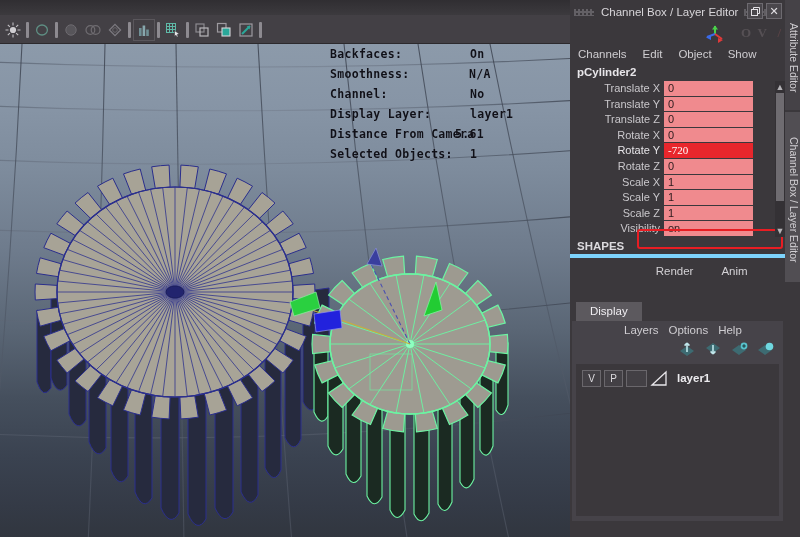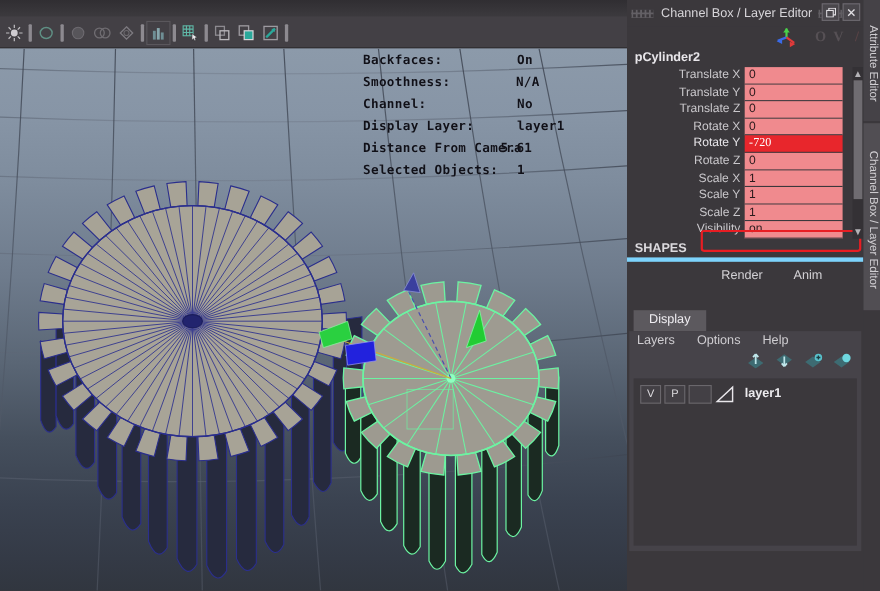--- a/index.html
+++ b/index.html
@@ -91,21 +91,21 @@
     color: rgba(120,110,115,0.45); font-family: "Liberation Serif", serif; }
 
   .cb-menubar { height: 20px; display: flex; align-items: center; padding-left: 8px; gap: 16px; }
   .cb-menubar span { font-size: 11.5px; color: #cfcdd1; }
 
   .cb-objname { padding: 2px 0 3px 7px; font-size: 11.5px; font-weight: bold; color: #e8e6ea; }
 
   .cb-rows { position: relative; }
   .cb-row { height: 15.6px; display: flex; align-items: stretch; position: relative; }
   .cb-lbl {
-    width: 107px; text-align: right; padding-right: 4px;
+    width: 94px; text-align: right; padding-right: 4px;
     font-size: 11px; color: #c9c7cb; line-height: 15.6px;
     white-space: nowrap;
   }
   .cb-val {
     width: 89px; background: #f08a8e; border-bottom: 1px solid #3b383c;
     font-size: 11px; color: #2a1a1c; line-height: 15.6px; padding-left: 4px;
   }
   .cb-row.hl .cb-val { background: #e8262c; color: #fff; font-family: Liberation Serif, serif; }
   .cb-row.hl .cb-lbl { color: #e6e4e8; }
   .annot-box {
@@ -119,21 +119,21 @@
   .cb-scroll .arw { position:absolute; left:0; right:0; height:12px; color:#b4b2b6; font-size:9px;
     display:flex; align-items:center; justify-content:center; }
   .cb-shapes { padding: 3px 0 2px 7px; font-size: 11.5px; font-weight: bold; color: #dcdade;
     border-bottom: 4px solid #7dd3fc; }
 
   
   .le-tabs { display: flex; padding: 4px 0 0 6px; gap: 0px; }
   .le-tab { padding: 3px 14px 4px; font-size: 11.5px; color: #d3d1d5; }
   .le-tab.active { background: #5c595e; color: #f0eef2; margin-top: 40px; }
   .le-body { background: #464349; margin: 0 2px; height: 200px; position: relative; }
-  .le-menubar { height: 19px; display:flex; align-items:center; gap: 20px; padding-left: 7px; }
+  .le-menubar { height: 19px; display:flex; align-items:center; gap: 10px; padding-left: 7px; margin-left: 45px; }
   .le-menubar span { font-size: 11.5px; color: #cfcdd1; }
   .le-icons { height: 22px; display: flex; align-items: center; justify-content: flex-end;
     gap: 9px; padding-right: 9px; }
   .le-list { background: #3b383c; margin: 2px 4px; height: 152px; padding-top: 5px; }
   .layer-row { display: flex; align-items: center; gap: 3px; padding-left: 6px; height: 19px; }
   .lr-box { width: 19px; height: 17px; border: 1px solid #6a676c; background: #434045;
     font-size: 10px; color: #dcdade; display:flex; align-items:center; justify-content:center; }
   .lr-box.empty { width: 21px; }
   .lr-swatch { width: 21px; height: 17px; position: relative; }
   .lr-name { font-size: 11.5px; color: #ecebee; font-weight: bold; margin-left: 3px; }
@@ -526,20 +526,26 @@
       <svg class="axis-gizmo" width="26" height="20" viewBox="0 0 26 20">
         <path d="M12 11 L12 3" stroke="#4ad24a" stroke-width="2"></path>
         <path d="M12 2.5 l-3 4 h6 z" fill="#4ad24a"></path>
         <path d="M12 11 L4 14" stroke="#3a6ae8" stroke-width="2"></path>
         <path d="M3 14.5 l5 -2.5 v5 z" fill="#3a6ae8"></path>
         <path d="M12 11 L19 16" stroke="#e03a3a" stroke-width="2"></path>
         <path d="M20 17 l-5 -2 v5 z" fill="#e03a3a"></path>
       </svg>
     </div>
 
+    <div class="cb-menubar">
+      <span>Channels</span>
+      <span>Edit</span>
+      <span>Object</span>
+      <span>Show</span>
+    </div>
 
     <div class="cb-objname">pCylinder2</div>
 
     <div class="cb-rows">
       <div id="attr-rows">
           <div class="cb-row">
             <div class="cb-lbl">Translate X</div>
             <div class="cb-val">0</div>
           </div>
           <div class="cb-row">

